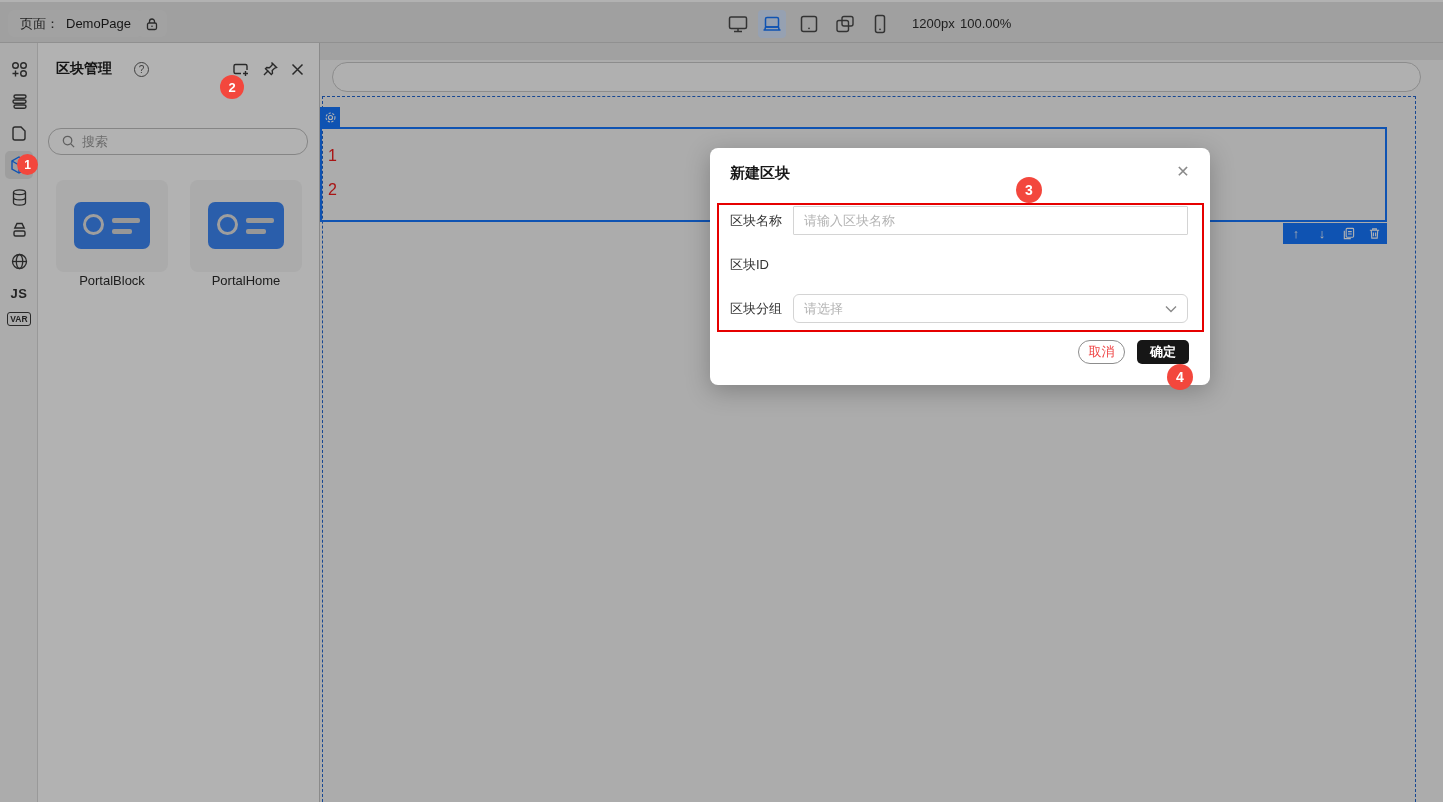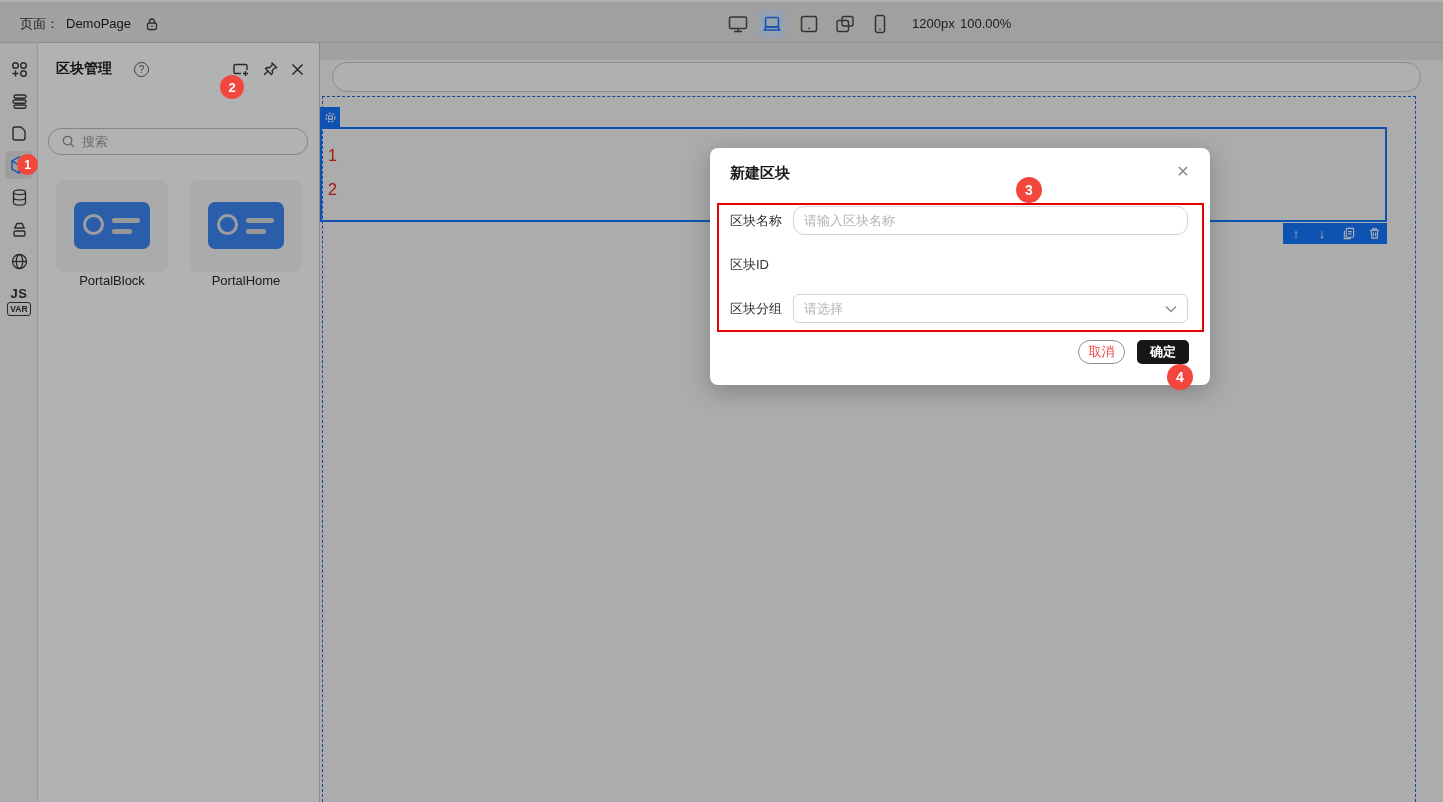--- a/index.html
+++ b/index.html
@@ -55,21 +55,21 @@
   .sel-toolbar { position:absolute; left:963px; top:180px; width:104px; height:21px; background:#1677ff; display:flex; align-items:center; justify-content:space-around; color:#fff; }
   .sel-toolbar .tbi { width:14px; height:14px; display:flex; align-items:center; justify-content:center; font-size:13px; }
 
   
   .backdrop { left:0; top:0; width:1443px; height:802px; background:rgba(0,0,0,.30); z-index:50; }
   .modal { left:710px; top:148px; width:500px; height:237px; background:#fff; border-radius:8px; box-shadow:0 6px 24px rgba(0,0,0,.25); z-index:60; }
   .modal-title { position:absolute; left:20px; top:16px; font-size:15px; font-weight:bold; color:#181818; }
   .modal-close { position:absolute; right:18px; top:14px; width:18px; height:18px; color:#8a8a8a; font-size:16px; display:flex; align-items:center; justify-content:center; }
   .mrow { position:absolute; left:0; width:500px; height:29px; }
   .mrow .mlabel { position:absolute; left:20px; top:0; line-height:29px; font-size:13px; color:#333; }
-  .mrow .minput { position:absolute; left:83px; top:0; width:395px; height:29px; border:1px solid #d4d4d4; border-radius:11px; padding:0 10px; font-size:13px; font-family:inherit; color:#333; outline:none; background:#fff; }
+  .mrow .minput { position:absolute; left:83px; top:0; width:395px; height:29px; border:1px solid #d4d4d4; border-radius:1px; padding:0 10px; font-size:13px; font-family:inherit; color:#333; outline:none; background:#fff; }
   .mrow .minput::placeholder { color:#b3b3b3; }
   .msel { position:absolute; left:83px; top:0; width:395px; height:29px; border:1px solid #d4d4d4; border-radius:6px; padding:0 10px; display:flex; align-items:center; justify-content:space-between; color:#b3b3b3; background:#fff; }
   .btn-cancel { position:absolute; left:368px; top:192px; width:47px; height:24px; border:1px solid #8d8d8d; border-radius:12px; background:#fff; color:#ef4444; font-size:13px; display:flex; align-items:center; justify-content:center; }
   .btn-ok { position:absolute; left:427px; top:192px; width:52px; height:24px; border-radius:5px; background:#161616; color:#fff; font-size:13px; font-weight:bold; display:flex; align-items:center; justify-content:center; }
 
   
   .anno-rect { left:717px; top:203px; width:487px; height:129px; border:2px solid #e60000; z-index:65; pointer-events:none; }
   .anno-circ { position:absolute; border-radius:50%; background:#f3473d; color:#fff; display:flex; align-items:center; justify-content:center; font-weight:bold; z-index:70; pointer-events:none; }
   .ac1 { left:17px; top:154px; width:21px; height:21px; font-size:12px; }
   .ac2 { left:220px; top:75px; width:24px; height:24px; font-size:13px; }
@@ -197,21 +197,21 @@
       <svg width="19" height="19" viewBox="0 0 19 19" fill="none" stroke="#3c3c3c" stroke-width="1.3">
         <circle cx="9.5" cy="9.5" r="7"></circle>
           <ellipse cx="9.5" cy="9.5" rx="3.2" ry="7"></ellipse>
           <path d="M2.5 9.5h14"></path>
       </svg>
     </span>
   </div>
   <div class="rail-item" style="top:236px;">
     <span class="rail-js">JS</span>
   </div>
-  <div class="rail-item" style="top:252px;align-items:center;">
+  <div class="rail-item" style="top:262px;align-items:center;">
     <span class="rail-var">VAR</span>
   </div>
 </div>
 
 <div class="abs panel">
   <div class="panel-title">区块管理</div>
   <div class="help-circ">?</div>
 
   <div class="ph-icon" style="left:192px;">
     <span>

